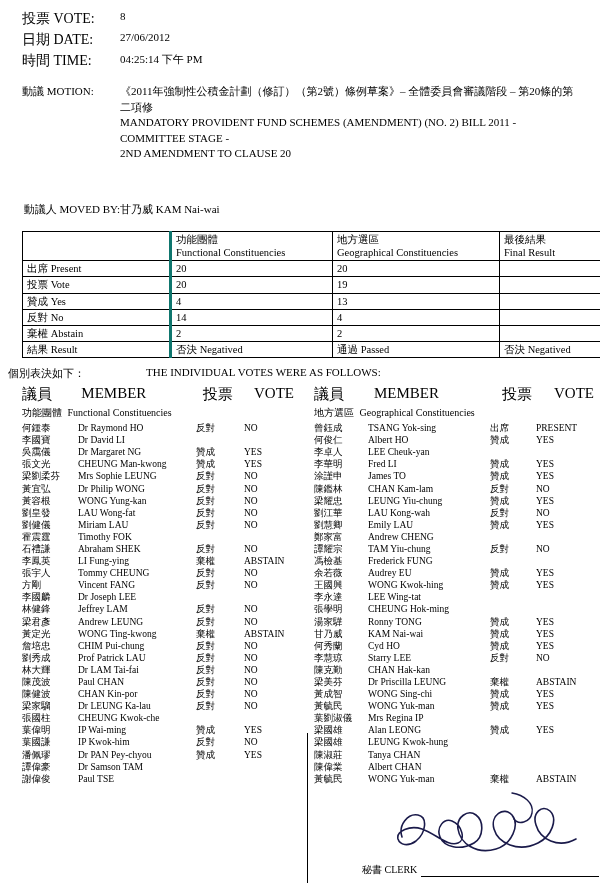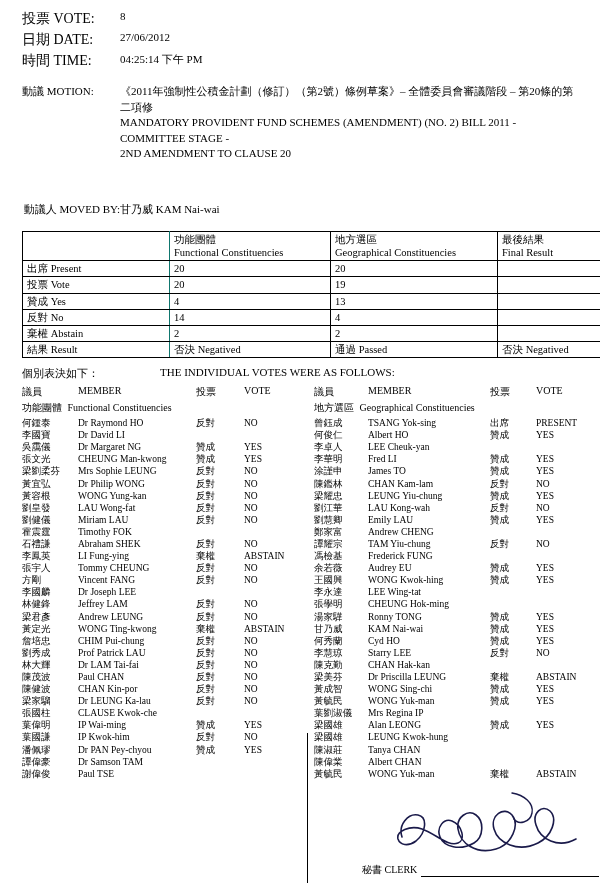--- a/index.html
+++ b/index.html
@@ -70,32 +70,32 @@
     width: 556px;
     table-layout: fixed;
     font-size: 10.5px;
   }
   .summary td {
     border: 1px solid #000;
     padding: 1px 4px;
     vertical-align: top;
     line-height: 1.25;
   }
-  .summary .c0 { width: 138px; border-right: 1px solid #0f766e; margin-left: 24px;}
+  .summary .c0 { width: 138px; border-right: 3px solid #0f766e; margin-left: 24px;}
   .summary .c1 { width: 152px; }
   .summary .c2 { width: 158px; }
   .summary .c3 { width: 108px; }
   .summary .head-cell { height: 26px; }
   .sum-zh { display: block; }
   .sum-en { display: block; }
   .rowlabel-zh { display: inline; }
   .rowlabel-en { display: inline; }
 
   .individual {
-    margin: 8px 22px 0 22px;
+    margin: 8px 22px 0 8px;
     display: flex;
     font-size: 11px;
   }
   .ind-zh { width: 138px; flex: 0 0 138px; }
 
   
   .lists {
     position: relative;
     margin: 4px 0 0 0;
     display: flex;
@@ -109,22 +109,23 @@
   .divider {
     position: absolute;
     left: 307px;
     top: 348px;
     width: 1px;
     height: 504px;
     background: #000;
   }
   .col-head {
     display: flex;
-    font-size: 10px;
+    font-size: 15px;
     margin-bottom: 2px;
+    justify-content: space-between;
   }
   .ch-zh { width: 56px; flex: 0 0 56px; }
   .ch-en { width: 118px; flex: 0 0 118px; }
   .ch-zh2 { width: 48px; flex: 0 0 48px; }
   .ch-en2 { width: 46px; flex: 0 0 46px; }
   .const-title {
     font-size: 10px;
     margin: 2px 0 2px 0;
   }
   .const-title .zh { margin-right: 3px; }
@@ -446,21 +447,21 @@
             <span class="v-env">NO</span>
           </div>
           <div class="vrow">
             <span class="v-zh">梁家騮</span>
             <span class="v-en">Dr LEUNG Ka-lau</span>
             <span class="v-zhv">反對</span>
             <span class="v-env">NO</span>
           </div>
           <div class="vrow">
             <span class="v-zh">張國柱</span>
-            <span class="v-en">CLAUSE Kwok-che</span>
+            <span class="v-en">CHEUNG Kwok-che</span>
             <span class="v-zhv"></span>
             <span class="v-env"></span>
           </div>
           <div class="vrow">
             <span class="v-zh">葉偉明</span>
             <span class="v-en">IP Wai-ming</span>
             <span class="v-zhv">贊成</span>
             <span class="v-env">YES</span>
           </div>
           <div class="vrow">

